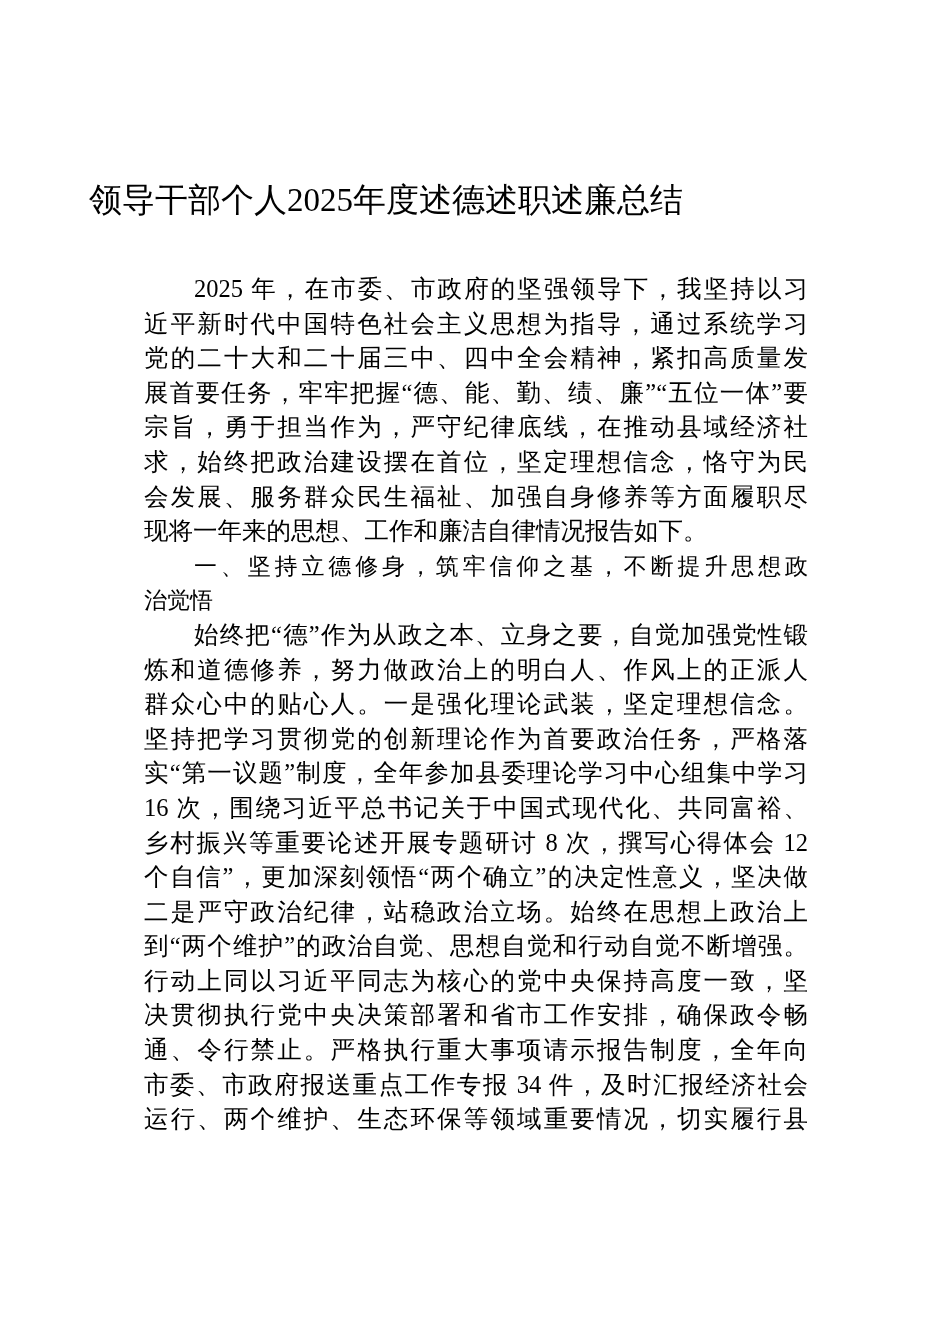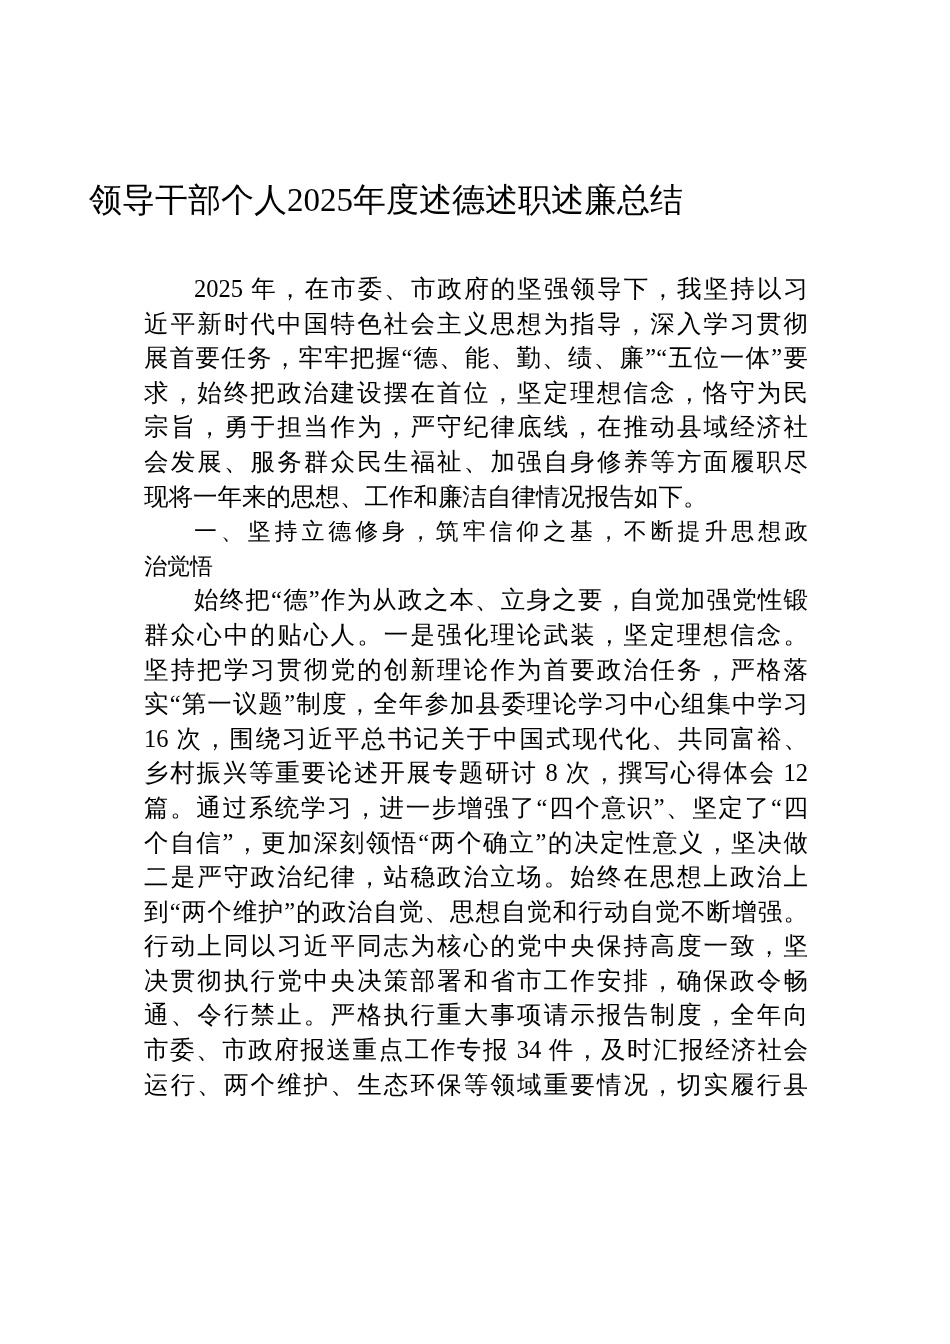--- a/index.html
+++ b/index.html
@@ -59,35 +59,36 @@
       font-size: 23px;
     }
   </style>
 </head>
 <body>
 
 <div class="page">
   <div class="title">领导干部个人2025年度述德述职述廉总结</div>
   <div class="body" id="doc-body">
       <span class="line indent">2025 年，在市委、市政府的坚强领导下，我坚持以习</span>
-      <span class="line">近平新时代中国特色社会主义思想为指导，深入学习贯彻</span>
+      <span class="line">近平新时代中国特色社会主义思想为指导，通过系统学习</span>
+      <span class="line">党的二十大和二十届三中、四中全会精神，紧扣高质量发</span>
       <span class="line">展首要任务，牢牢把握“德、能、勤、绩、廉”“五位一体”要</span>
+      <span class="line">宗旨，勇于担当作为，严守纪律底线，在推动县域经济社</span>
       <span class="line">求，始终把政治建设摆在首位，坚定理想信念，恪守为民</span>
-      <span class="line">宗旨，勇于担当作为，严守纪律底线，在推动县域经济社</span>
       <span class="line">会发展、服务群众民生福祉、加强自身修养等方面履职尽</span>
       <span class="line last">现将一年来的思想、工作和廉洁自律情况报告如下。</span>
       <span class="line indent heading">一、坚持立德修身，筑牢信仰之基，不断提升思想政</span>
       <span class="line last heading">治觉悟</span>
       <span class="line indent">始终把“德”作为从政之本、立身之要，自觉加强党性锻</span>
+      <span class="line">炼和道德修养，努力做政治上的明白人、作风上的正派人</span>
       <span class="line">群众心中的贴心人。一是强化理论武装，坚定理想信念。</span>
       <span class="line">坚持把学习贯彻党的创新理论作为首要政治任务，严格落</span>
       <span class="line">实“第一议题”制度，全年参加县委理论学习中心组集中学习</span>
       <span class="line">16 次，围绕习近平总书记关于中国式现代化、共同富裕、</span>
       <span class="line">乡村振兴等重要论述开展专题研讨 8 次，撰写心得体会 12</span>
-      <span class="line">篇。通过系统学习，进一步增强了“四个意识”、坚定了“四</span>
       <span class="line">个自信”，更加深刻领悟“两个确立”的决定性意义，坚决做</span>
       <span class="line">二是严守政治纪律，站稳政治立场。始终在思想上政治上</span>
       <span class="line">到“两个维护”的政治自觉、思想自觉和行动自觉不断增强。</span>
       <span class="line">行动上同以习近平同志为核心的党中央保持高度一致，坚</span>
       <span class="line">决贯彻执行党中央决策部署和省市工作安排，确保政令畅</span>
       <span class="line">通、令行禁止。严格执行重大事项请示报告制度，全年向</span>
       <span class="line">市委、市政府报送重点工作专报 34 件，及时汇报经济社会</span>
       <span class="line">运行、两个维护、生态环保等领域重要情况，切实履行县</span>
     </div>
 </div>

